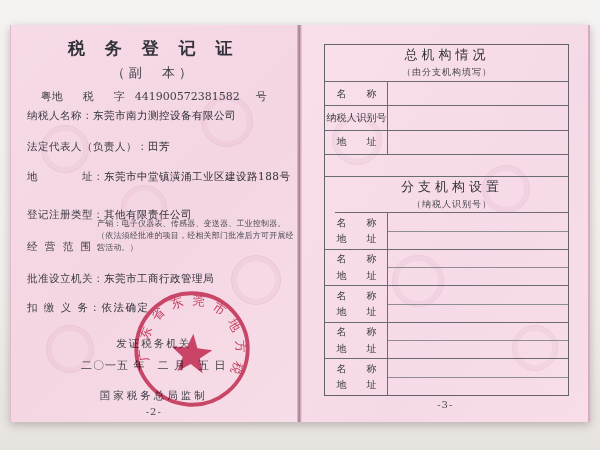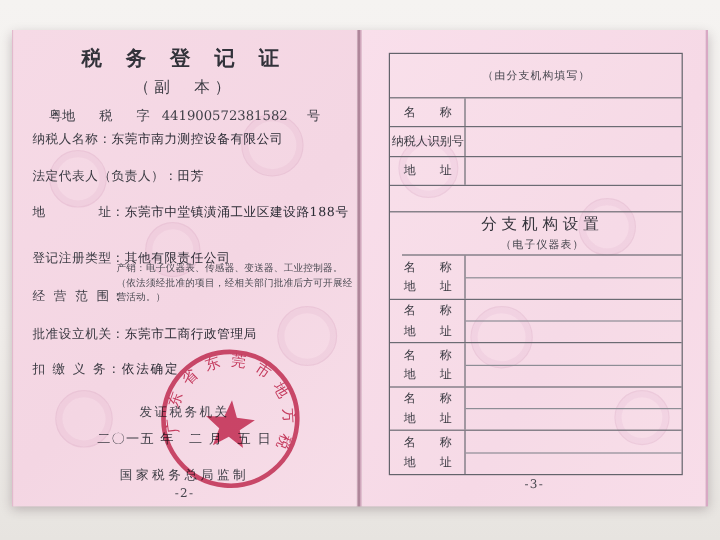--- a/index.html
+++ b/index.html
@@ -122,20 +122,21 @@
 
     <div class="page page-right">
       <div class="wm" style="left:30px;top:90px;width:48px;height:48px;"></div>
       <div class="wm" style="left:180px;top:140px;width:46px;height:46px;"></div>
       <div class="wm" style="left:90px;top:230px;width:50px;height:50px;"></div>
       <div class="wm" style="left:210px;top:300px;width:44px;height:44px;"></div>
 
       <div class="rtable">
 
         <div class="sec-head h1">
+          <div class="sec-title">总机构情况</div>
           <div class="sec-sub">（由分支机构填写）</div>
         </div>
 
         <div class="trow r24">
           <div class="tlabel">名　　称</div>
           <div class="tval"></div>
         </div>
         <div class="trow r24">
           <div class="tlabel">纳税人识别号</div>
           <div class="tval"></div>
@@ -143,21 +144,21 @@
         <div class="trow r24">
           <div class="tlabel">地　　址</div>
           <div class="tval"></div>
         </div>
         <div class="trow r22">
           <div class="tval"></div>
         </div>
 
         <div class="sec-head h2">
           <div class="sec-title">分支机构设置</div>
-          <div class="sec-sub">（电子仪器表）</div>
+          <div class="sec-sub">（纳税人识别号）</div>
         </div>
 
         <div class="bgroup">
           <div class="bg-label">
             <div class="bg-line">名　　称</div>
             <div class="bg-line">地　　址</div>
           </div>
           <div class="bg-vals">
             <div class="bg-val bg-val-top"></div>
             <div class="bg-val"></div>

